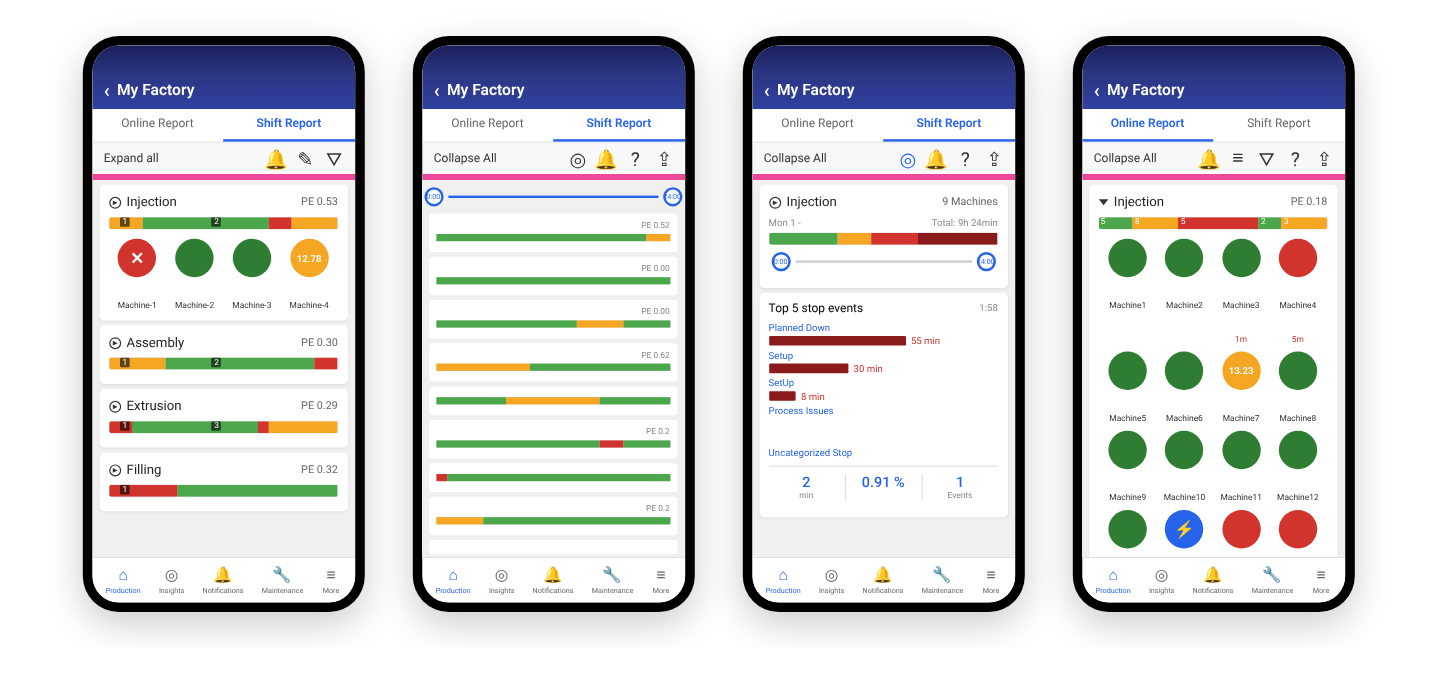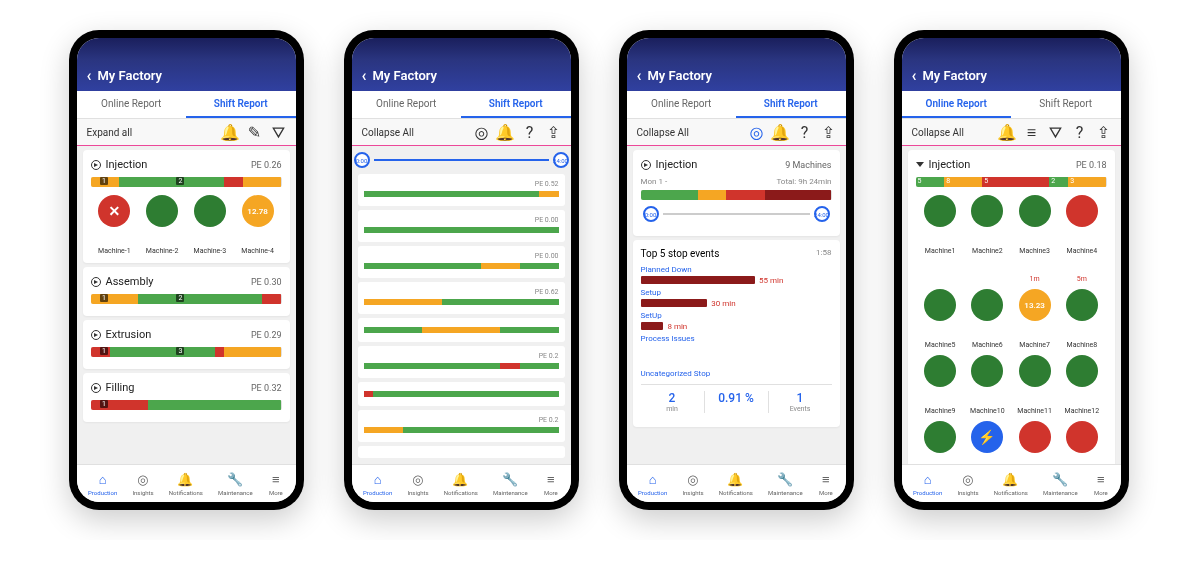--- a/index.html
+++ b/index.html
@@ -5,21 +5,21 @@
 *{margin:0;padding:0;box-sizing:border-box;font-family:-apple-system,BlinkMacSystemFont,"Segoe UI",Roboto,sans-serif}
 body{background:#fff;padding:30px 60px;display:flex;gap:40px;justify-content:center;align-items:flex-start}
 .phone{width:235px;height:480px;background:#000;border-radius:30px;padding:8px;position:relative;box-shadow:0 10px 30px rgba(0,0,0,0.2)}
 .phone-inner{width:100%;height:100%;background:#fff;border-radius:22px;overflow:hidden;display:flex;flex-direction:column}
 .status-bar{height:22px;background:linear-gradient(180deg,#1a1f5c 0%,#2a3580 100%)}
 .header{background:linear-gradient(180deg,#2a3580 0%,#3040a0 100%);color:#fff;padding:6px 10px;display:flex;align-items:center;gap:6px;font-size:13px;font-weight:600}
 .header .chevron{font-size:16px}
 .tabs{display:flex;background:#fff;border-bottom:1px solid #e0e0e0}
 .tab{flex:1;text-align:center;padding:7px 4px;font-size:10px;color:#666;cursor:pointer}
 .tab.active{color:#2563eb;border-bottom:2px solid #2563eb;font-weight:600}
-.toolbar{display:flex;align-items:center;justify-content:space-between;padding:6px 10px;background:#f8f8f8;border-bottom:1px solid #ec4899}
+.toolbar{display:flex;align-items:center;justify-content:space-between;padding:6px 10px;background:#f8f8f8;border-bottom:5px solid #ec4899}
 .toolbar-left{font-size:10px;color:#333}
 .toolbar-right{display:flex;gap:10px;align-items:center}
 .toolbar-icon{width:14px;height:14px;display:flex;align-items:center;justify-content:center;color:#333}
 .content{flex:1;overflow-y:auto;background:#f0f0f0}
 .card{background:#fff;margin:4px 6px;border-radius:4px;padding:8px;box-shadow:0 1px 2px rgba(0,0,0,0.05)}
 .card-header{display:flex;align-items:center;justify-content:space-between;margin-bottom:6px}
 .card-title{display:flex;align-items:center;gap:5px;font-size:11px;font-weight:400;color:#222}
 .play-icon{width:10px;height:10px;border:1px solid #333;border-radius:50%;display:flex;align-items:center;justify-content:center}
 .play-icon::after{content:"";border-left:4px solid #333;border-top:2px solid transparent;border-bottom:2px solid transparent;margin-left:1px}
 .chevron-down{width:0;height:0;border-left:4px solid transparent;border-right:4px solid transparent;border-top:5px solid #333}
@@ -88,21 +88,21 @@
     <span class="toolbar-icon">⛛</span>
   </div>
 </div>
 <div class="content" id="p1-content">
         <div class="card">
           <div class="card-header">
             <div class="card-title">
               <span class="play-icon"></span>
               <span>Injection</span>
             </div>
-            <span class="pe-badge">PE 0.26</span>
+            <span class="pe-badge">PE 0.53</span>
           </div>
           <div class="progress-bar">
             <div class="seg yellow" style="width:15%"></div>
             <div class="seg green" style="width:55%"></div>
             <div class="seg red" style="width:10%"></div>
             <div class="seg yellow" style="width:20%"></div>
             <span class="seg-label" style="left:5%">1</span>
             <span class="seg-label" style="left:45%">2</span>
           </div>
           <div class="machines" style="position:relative">

